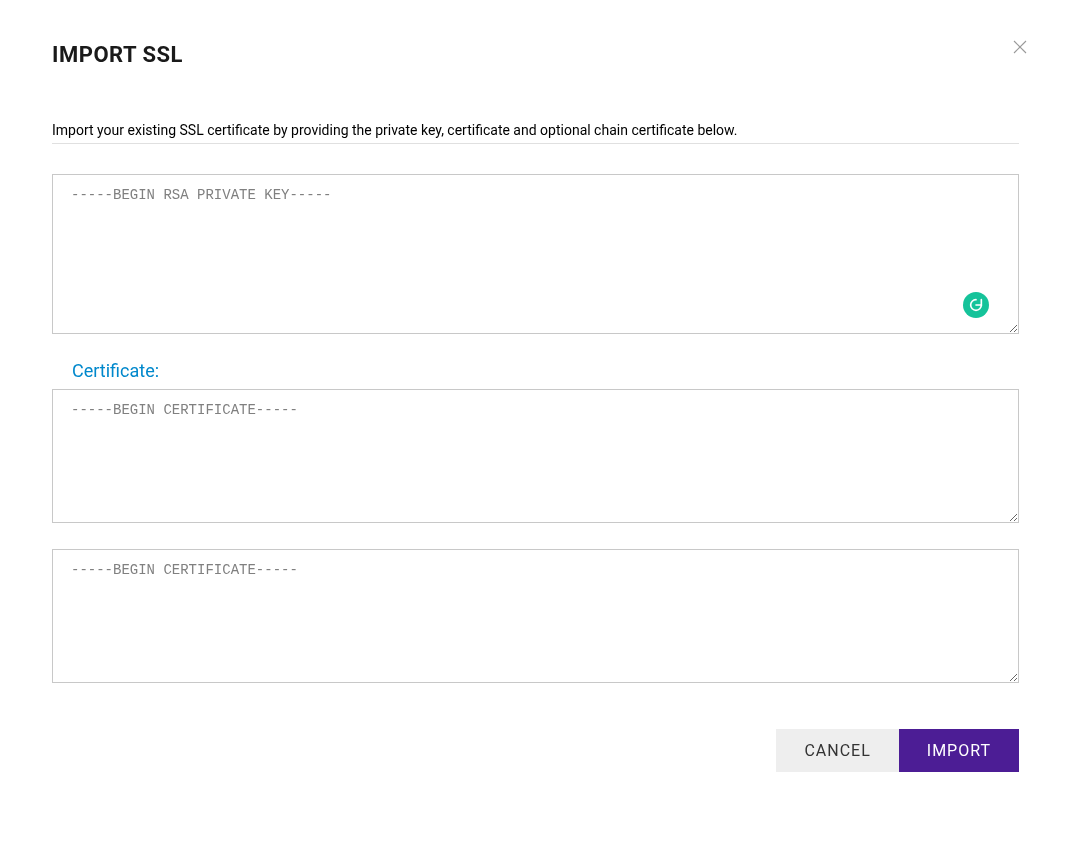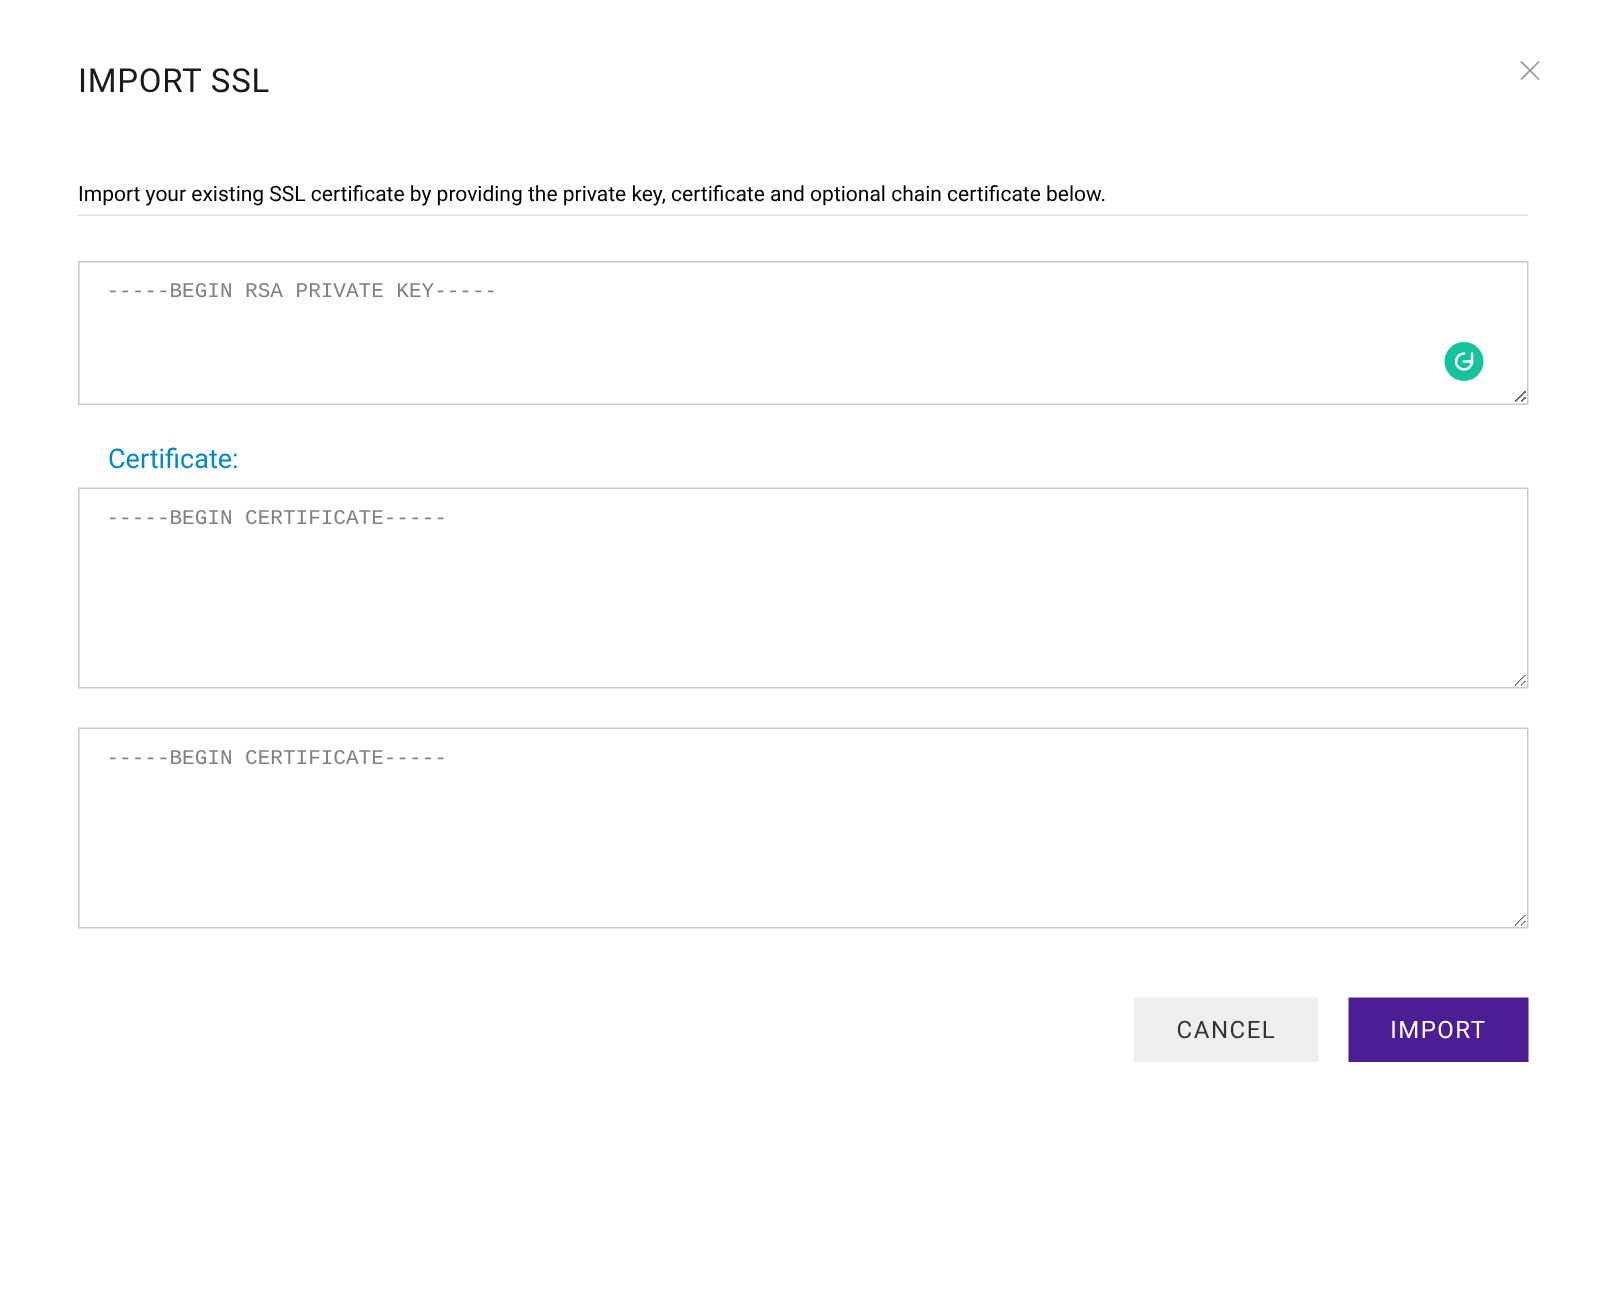--- a/index.html
+++ b/index.html
@@ -22,21 +22,21 @@
       width: 18px;
       height: 18px;
       cursor: pointer;
     }
     .close-icon svg {
       width: 100%;
       height: 100%;
     }
     .dialog-title {
       font-size: 22px;
-      font-weight: 400;
+      font-weight: 700;
       letter-spacing: 0.5px;
       color: #1a1a1a;
       margin-bottom: 52px;
     }
     .description {
       font-size: 14px;
       color: #000000;
       line-height: 1.7;
     }
     .divider {
@@ -61,21 +61,21 @@
       font-family: "Courier New", Courier, monospace;
       font-size: 14px;
       color: #666;
       resize: both;
       background: #ffffff;
     }
     .form-textarea::placeholder {
       color: #808080;
     }
     .textarea-private-key {
-      height: 96px;
+      height: 160px;
     }
     .textarea-certificate {
       height: 134px;
     }
     .textarea-chain {
       height: 134px;
     }
     .textarea-wrapper {
       position: relative;
     }
@@ -91,21 +91,20 @@
       align-items: center;
       justify-content: center;
     }
     .grammarly-icon svg {
       width: 16px;
       height: 16px;
     }
     .button-row {
       display: flex;
       justify-content: flex-end;
-      gap: 20px;
       margin-top: 42px;
     }
     .btn {
       padding: 12px 28px;
       font-size: 16px;
       letter-spacing: 1px;
       border: none;
       cursor: pointer;
       font-family: inherit;
     }

